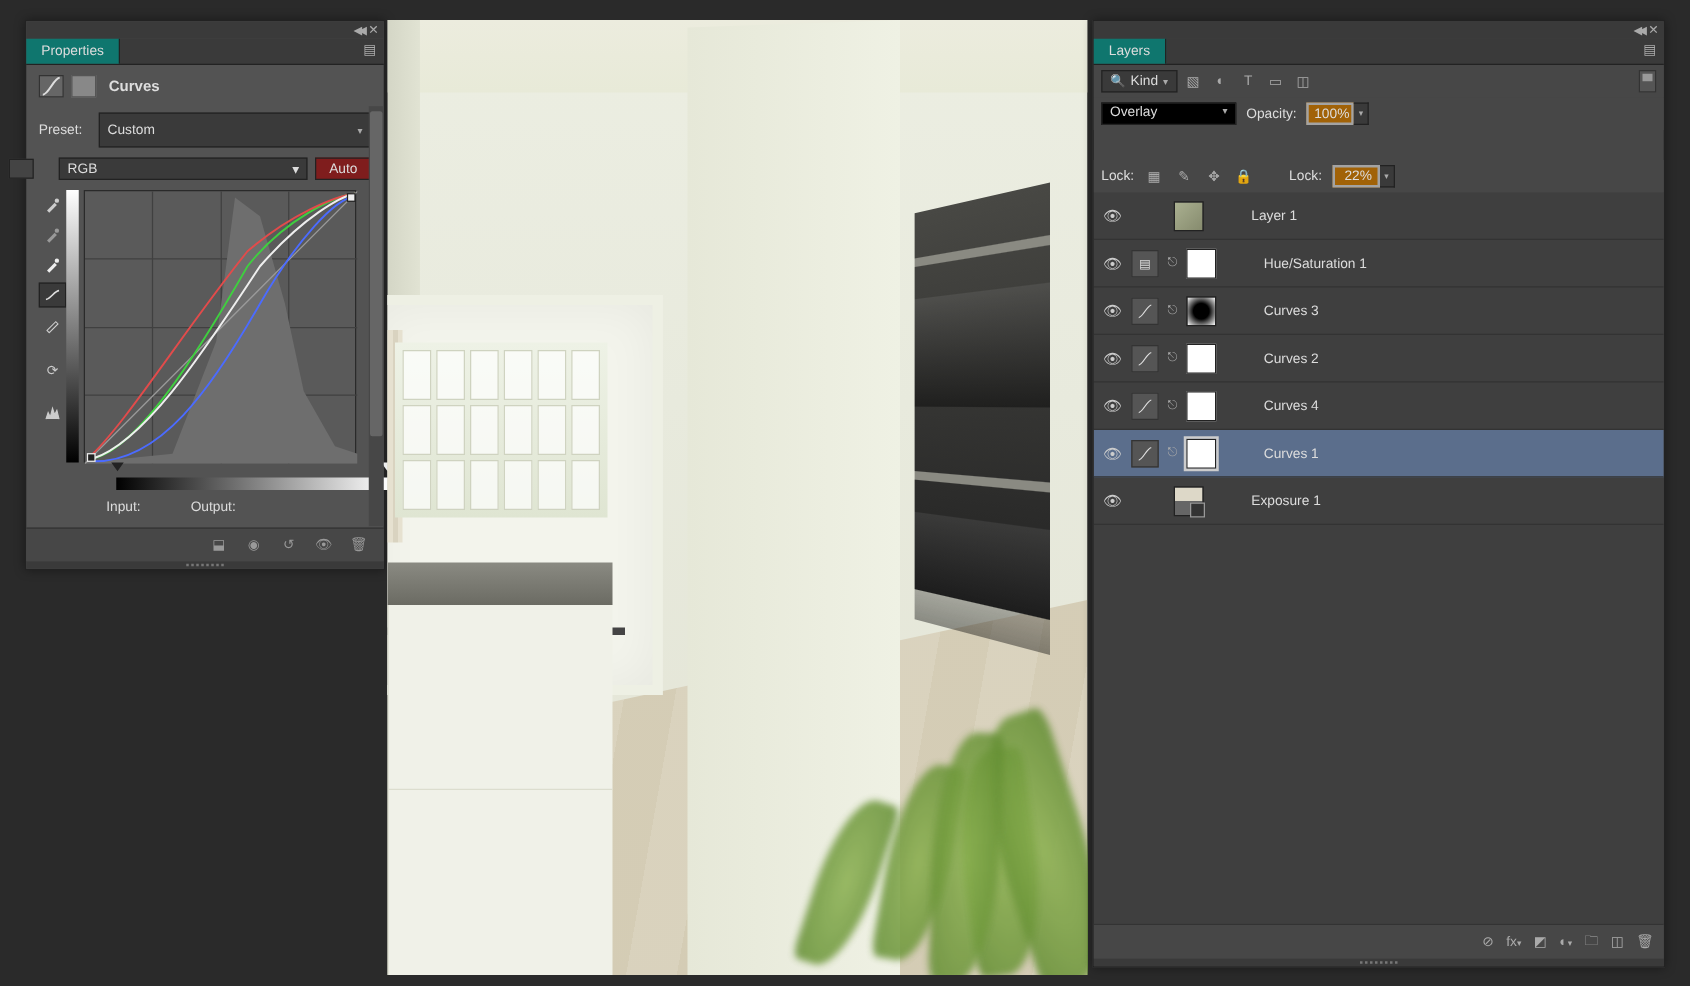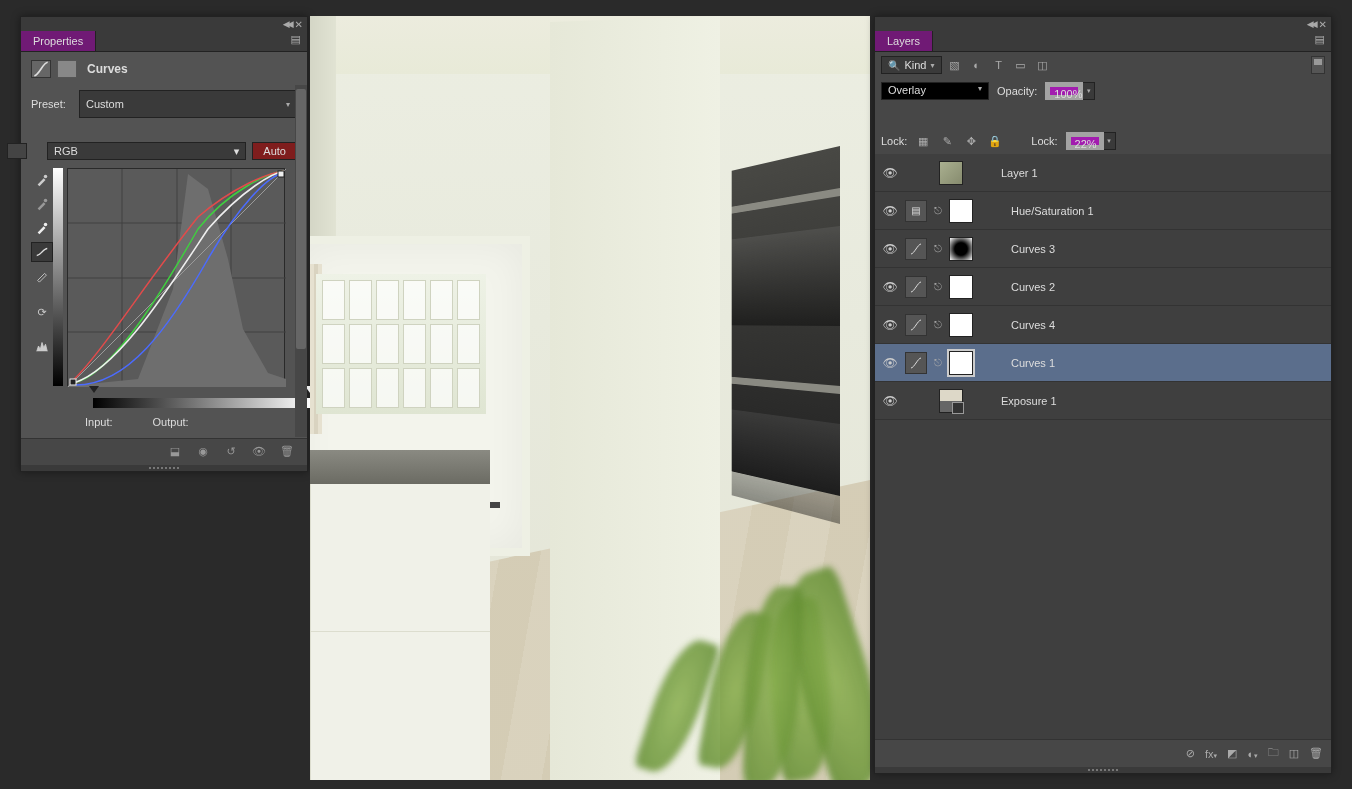--- a/index.html
+++ b/index.html
@@ -4,30 +4,30 @@
 <style>
 * { box-sizing: border-box; margin:0; padding:0; }
 body { background:#2a2a2a; width:1352px; height:789px; font-family:"Segoe UI",Tahoma,sans-serif; font-size:11px; color:#ddd; overflow:hidden; position:relative; }
 
 
 .prop-panel { position:absolute; left:20px; top:16px; width:288px; background:#535353; border:1px solid #222; box-shadow:0 0 8px rgba(0,0,0,.4); }
 .panel-topbar { height:14px; background:#3a3a3a; display:flex; justify-content:flex-end; align-items:center; padding:0 4px; gap:4px; }
 .panel-topbar .chevrons { font-size:9px; color:#aaa; letter-spacing:-3px; }
 .panel-topbar .x { font-size:10px; color:#aaa; }
 .tab-row { display:flex; background:#3a3a3a; border-bottom:1px solid #222; }
-.tab-row .tab { padding:4px 12px; background:#701a75; border-right:1px solid #222; font-size:11px; }
+.tab-row .tab { padding:4px 12px; background:#0f766e; border-right:1px solid #222; font-size:11px; }
 .tab-row .menu { margin-left:auto; padding:2px 6px; font-size:11px; color:#aaa; }
 .curves-head { display:flex; align-items:center; padding:8px 10px; gap:6px; }
 .icon-box { width:20px; height:18px; background:#666; border:1px solid #333; display:flex; align-items:center; justify-content:center; font-size:10px; }
 .curves-head .label { font-weight:bold; font-size:12px; margin-left:4px; }
 .row-preset { display:flex; align-items:center; padding:4px 10px; gap:6px;justify-content:center; }
 .row-preset label { font-size:11px; width:42px; }
 .select { flex:1; background:#3a3a3a; border:1px solid #222; padding:13px 6px; font-size:11px; color:#ddd; display:flex; justify-content:space-between; align-items:center; height:18px; }
 .select .caret { font-size:8px; color:#aaa; }
-.row-chan { display:flex; align-items:center; padding:4px 10px 4px 26px; gap:6px;margin-top:16px; }
+.row-chan { display:flex; align-items:center; padding:4px 10px 4px 26px; gap:6px; }
 .row-chan .finger { width:20px; height:16px; background:#444; border:1px solid #222; margin-left:-40px; margin-right:14px; }
 .row-chan .rgb-select { flex:1; background:#3a3a3a; border:1px solid #222; padding:2px 6px; font-size:11px; color:#ddd; display:flex; justify-content:space-between; align-items:center; height:18px; }
 .btn-auto { background:#7f1d1d; border:1px solid #222; padding:2px 10px; font-size:11px; color:#ddd; height:18px; }
 
 .curve-area { display:flex; padding:4px 6px 2px 10px; }
 .left-tools { width:26px; display:flex; flex-direction:column; gap:4px; padding-top:2px; }
 .left-tools .tool { width:22px; height:20px; display:flex; align-items:center; justify-content:center; font-size:12px; color:#ccc; }
 .left-tools .tool.sel { background:#3a3a3a; border:1px solid #222; }
 .left-tools .tool svg { width:14px; height:14px; }
 
@@ -79,21 +79,21 @@
 .kind-select { background:#3a3a3a; border:1px solid #222; padding:1px 6px; font-size:11px; color:#ddd; display:flex; align-items:center; gap:4px; height:18px; }
 .kind-select .mag { font-size:10px; }
 .filter-row .ficon { width:18px; height:16px; display:flex; align-items:center; justify-content:center; color:#aaa; font-size:11px; }
 .filter-row .switch { margin-left:auto; width:14px; height:18px; background:#555; border:1px solid #333; position:relative; }
 .filter-row .switch::after { content:""; position:absolute; left:2px; top:2px; width:8px; height:6px; background:#999; }
 
 .blend-row { display:flex; align-items:center; padding:4px 6px; gap:8px; background:#474747; }
 .blend-select { width:108px; background:#000000; border:1px solid #222; padding:1px 6px; font-size:11px; color:#ddd; display:flex; justify-content:space-between; height:18px; }
 .opa-label { font-size:11px; }
 .opa-box { display:flex; }
-.opa-val { width:38px; background:#a21caf; border:5px solid #a3a3a3; padding:1px 4px; font-size:11px; height:18px; text-align:right; }
+.opa-val { width:38px; background:#a16207; border:2px solid #a3a3a3; padding:1px 4px; font-size:11px; height:18px; text-align:right; }
 .opa-drop { width:12px; background:#3a3a3a; border:1px solid #222; border-left:none; height:18px; display:flex; align-items:center; justify-content:center; font-size:7px; color:#aaa; }
 
 .lock-row { display:flex; align-items:center; padding:4px 6px; gap:8px; background:#474747;margin-top:24px; }
 .lock-row .licon { width:16px; height:16px; display:flex; align-items:center; justify-content:center; color:#aaa; font-size:11px; }
 
 .layer-list { flex:1; overflow:auto; background:#3f3f3f; }
 .layer { display:flex; align-items:center; height:38px; border-bottom:1px solid #333; padding:0 6px; gap:6px; }
 .layer.sel { background:#5b6e8c; }
 .layer .eye { width:18px; text-align:center; font-size:12px; color:#ccc; }
 .layer .adj-ic { width:22px; height:22px; background:#555; border:1px solid #333; display:flex; align-items:center; justify-content:center; font-size:10px; }

